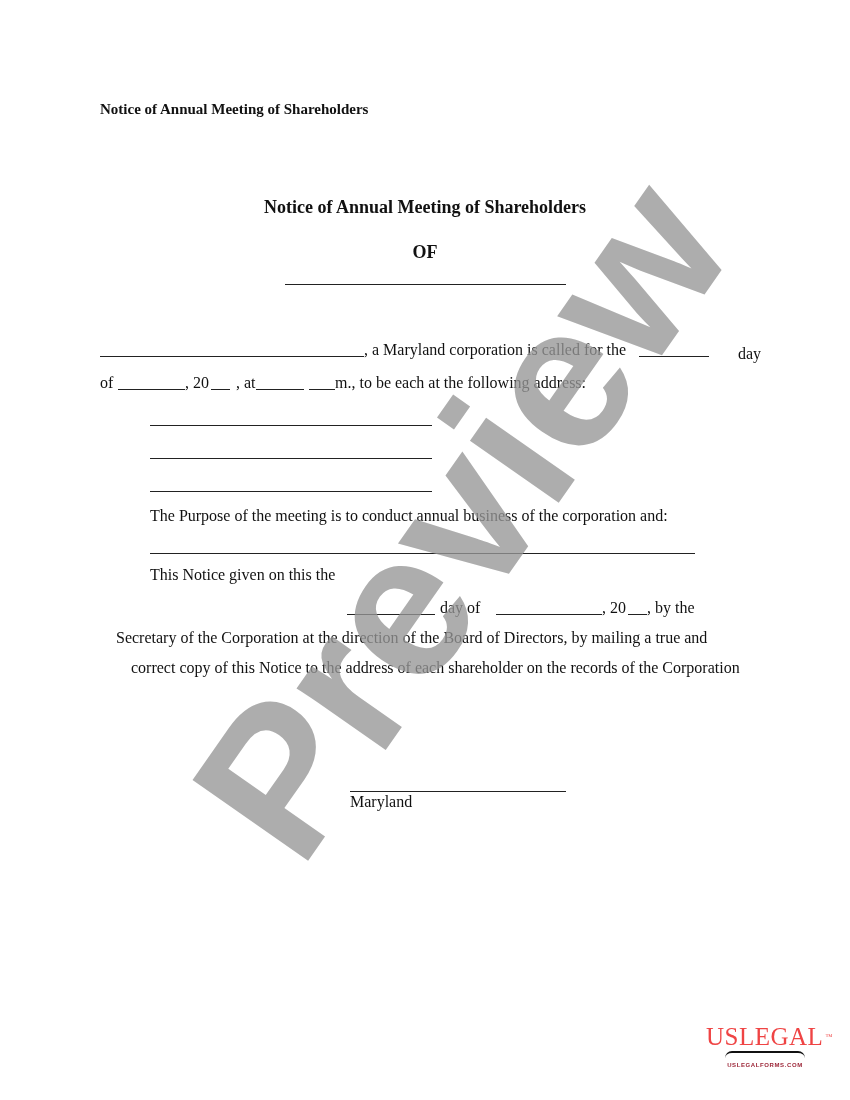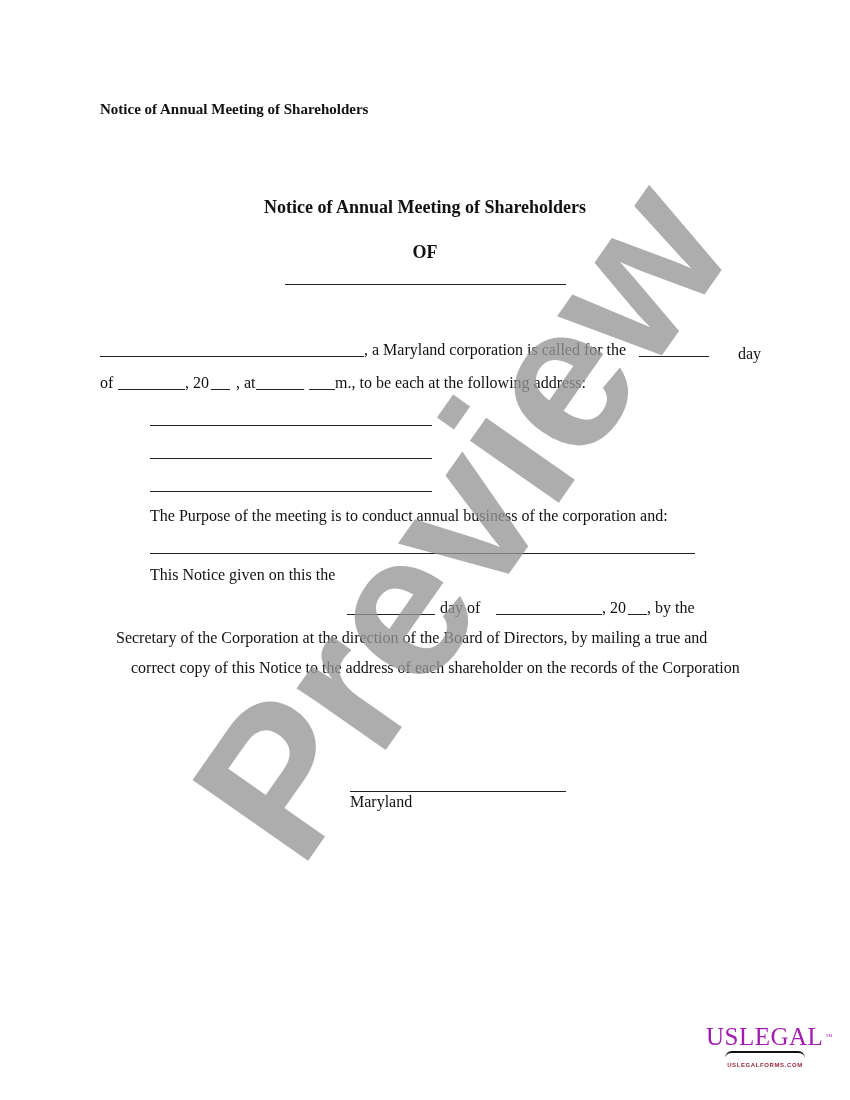--- a/index.html
+++ b/index.html
@@ -11,21 +11,21 @@
     .doc-title { left: 0; width: 850px; text-align: center; top: 197px; font-size: 18px; font-weight: bold; }
     .doc-of { left: 0; width: 850px; text-align: center; top: 242px; font-size: 18px; font-weight: bold; }
     .line { position: absolute; border-top: 1px solid #222; height: 0; }
     .body-text { font-size: 16px; }
     .wm { position: absolute; left: 80px; top: 420px; width: 760px; height: 200px;
           transform: rotate(-55deg); transform-origin: center; text-align: center;
           font-family: "Liberation Sans", "DejaVu Sans", sans-serif; font-weight: bold;
           font-size: 205px; line-height: 200px; color: rgba(150,150,150,0.78);
           letter-spacing: -2px; pointer-events: none; }
     .logo { position: absolute; left: 706px; top: 1024px; width: 118px; height: 44px; text-align: center; }
-    .logo-main { font-family: "Liberation Serif", "DejaVu Serif", serif; font-size: 25px; color: #a21caf; letter-spacing: 0.5px; line-height: 26px; }
+    .logo-main { font-family: "Liberation Serif", "DejaVu Serif", serif; font-size: 25px; color: #ef4444; letter-spacing: 0.5px; line-height: 26px; }
     .logo-main .tm { font-size: 7px; vertical-align: top; margin-left: 2px; }
     .logo-sub { font-family: "Liberation Sans", "DejaVu Sans", sans-serif; font-size: 6px; color: #9b2335; font-weight: bold; letter-spacing: 0.6px; margin-top: 4px; }
     .logo-wing { width: 80px; height: 5px; margin: 1px auto 0; border-top: 2px solid #111; border-radius: 40px 40px 0 0; }
   </style>
 </head>
 <body>
 
 <div class="page">
 
   <div class="abs header-title">Notice of Annual Meeting of Shareholders</div>

